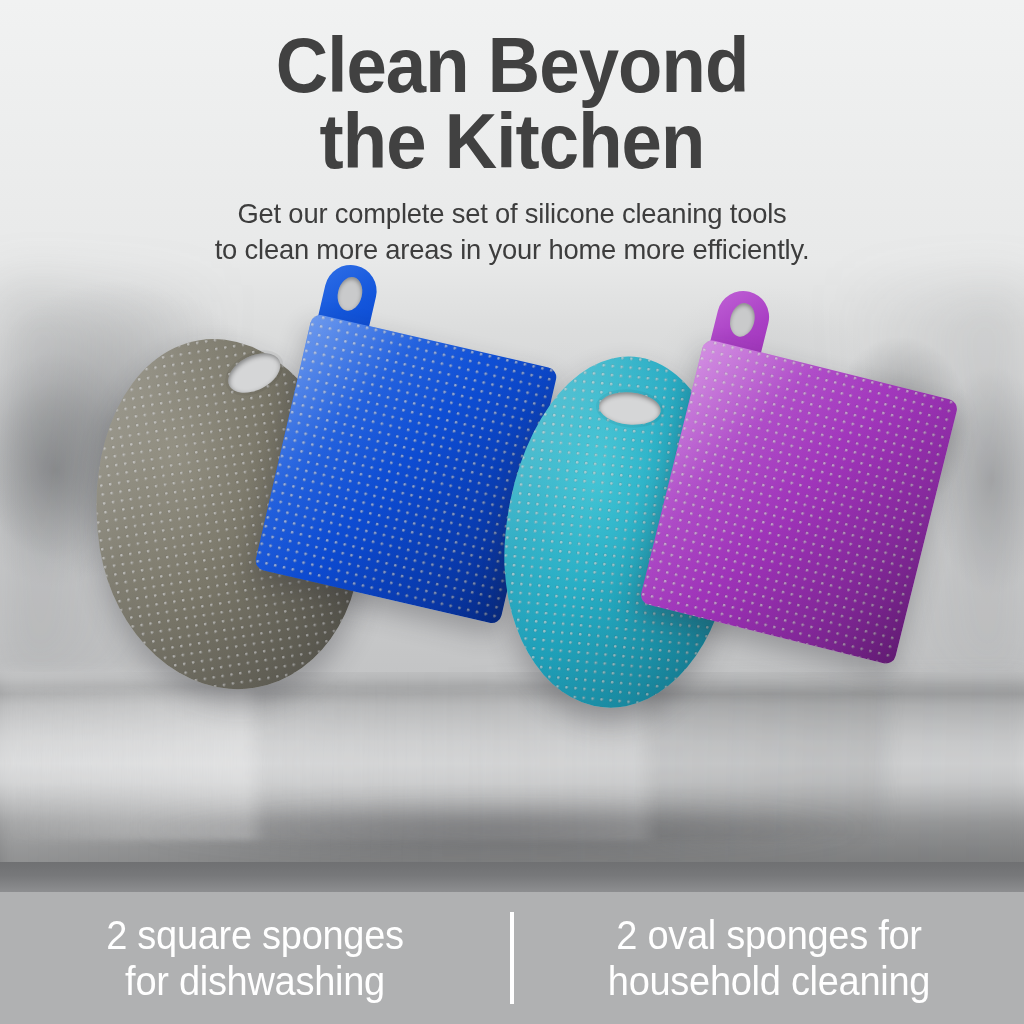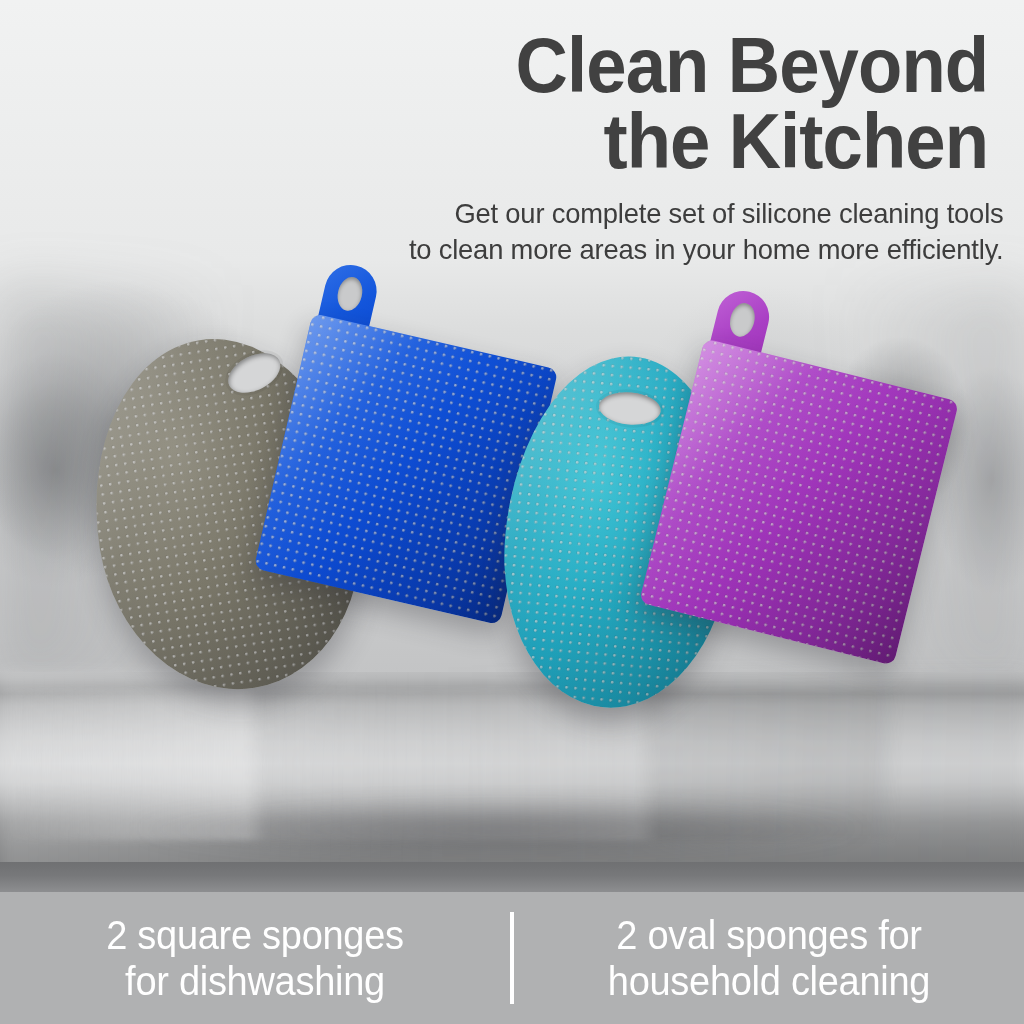--- a/index.html
+++ b/index.html
@@ -113,21 +113,21 @@
     opacity: .85;
   }
 
   
   .text-block {
     position: absolute;
     left: 0;
     top: 0;
     width: 100%;
     z-index: 5;
-    text-align: right;
+    text-align: center;
   }
   .headline {
     margin: 0;
     padding-top: 28px;
     color: #414141;
     font-family: "Liberation Sans Narrow", "Liberation Sans", sans-serif;
     font-weight: bold;
     font-size: 78px;
     line-height: 0.97;
     letter-spacing: -1px;

